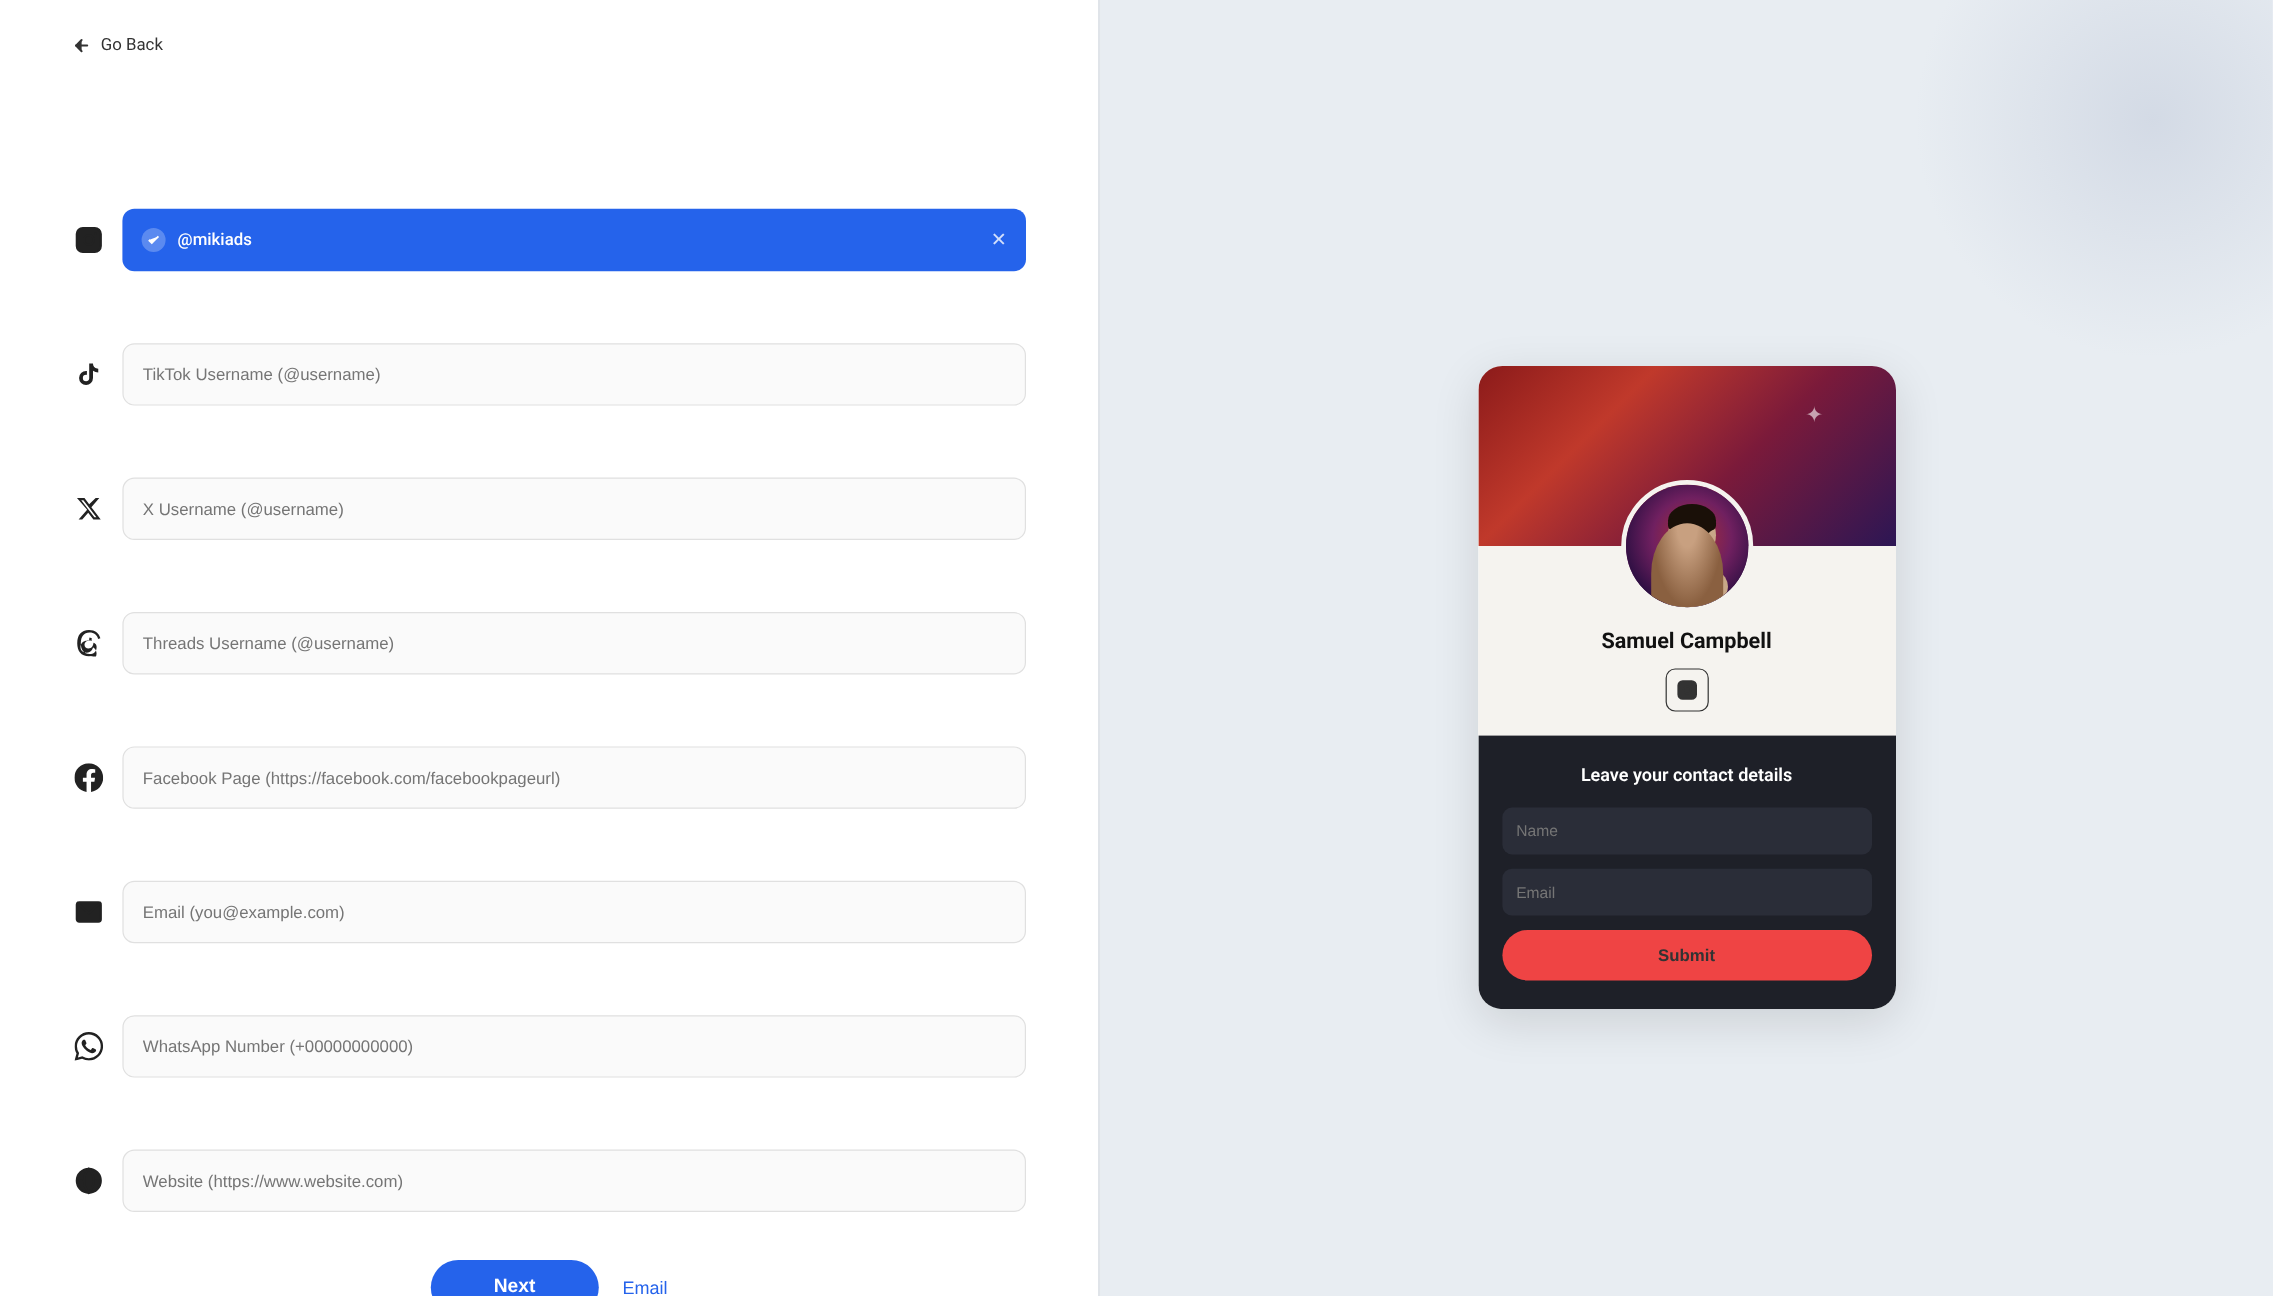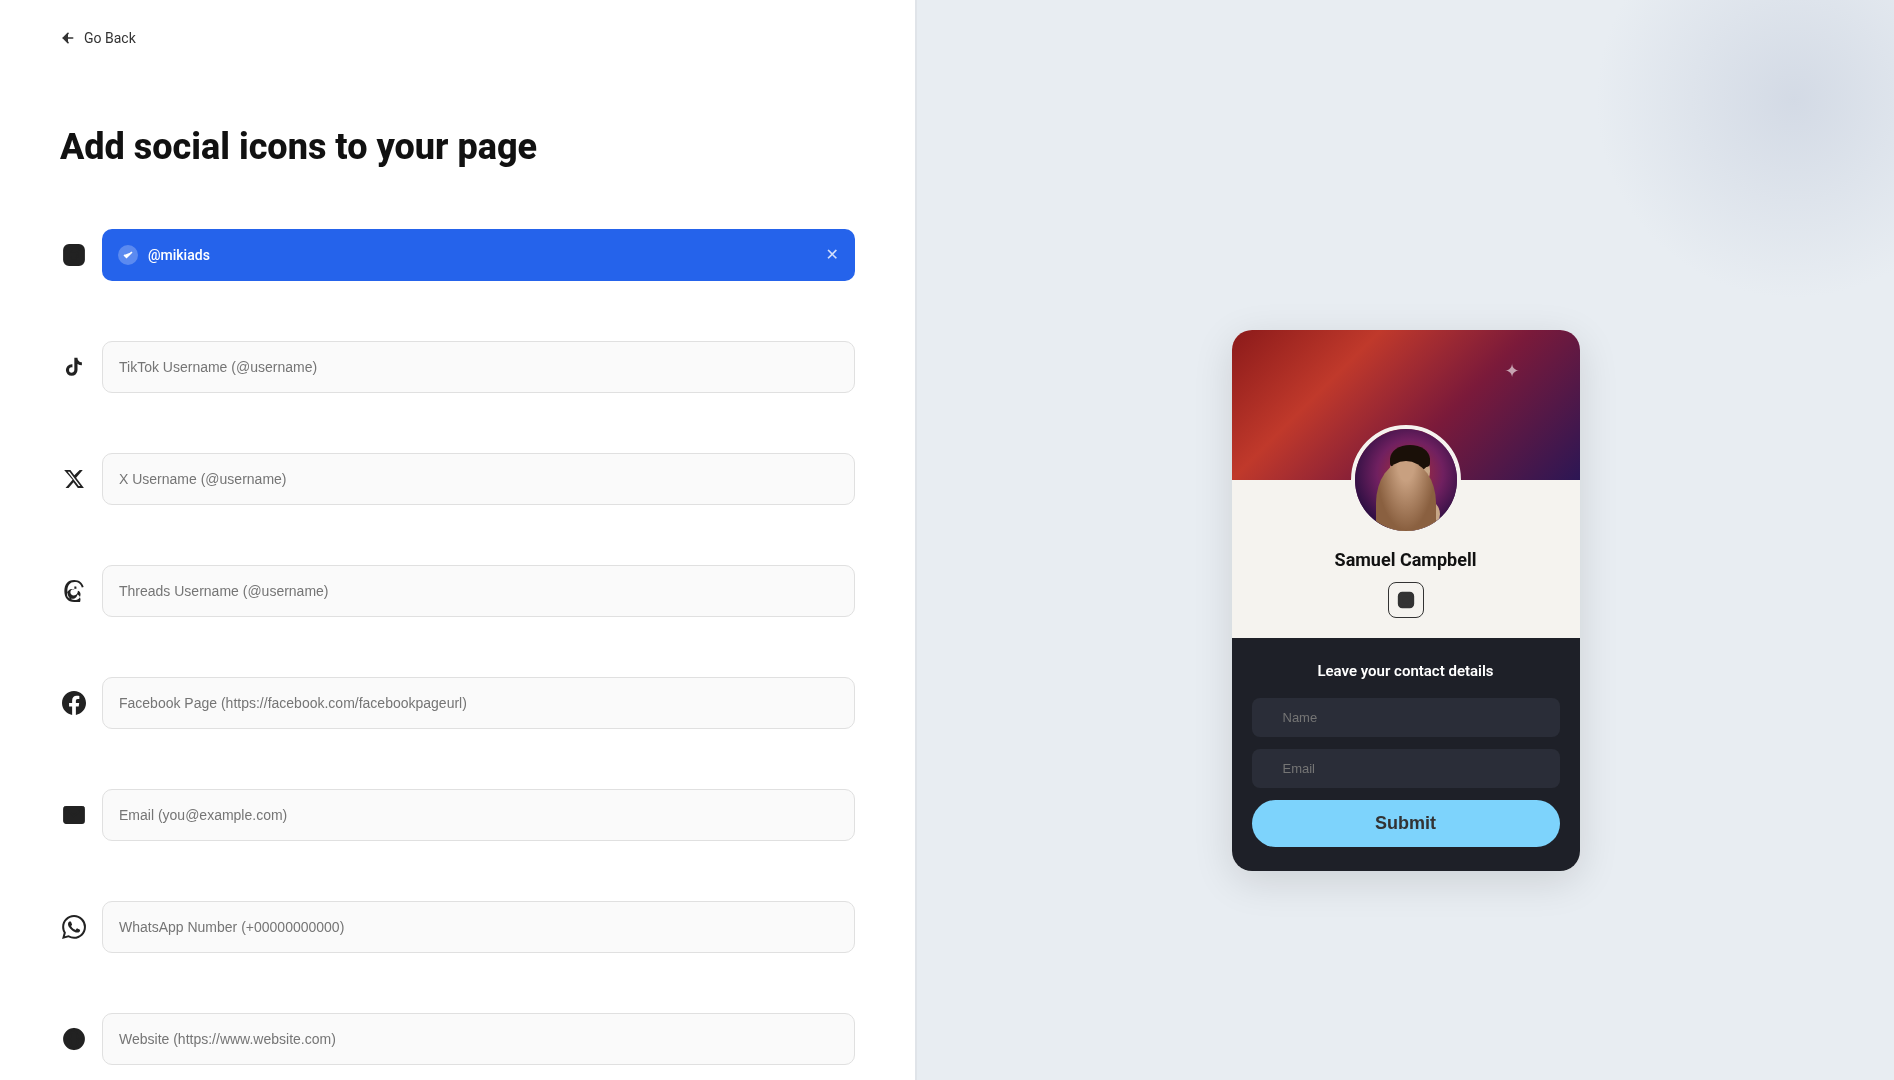--- a/index.html
+++ b/index.html
@@ -279,41 +279,41 @@
       font-size: 15px;
       font-weight: 600;
       margin-bottom: 18px;
     }
 
     .preview-input {
       width: 100%;
       background: #2a2d38;
       border: none;
       border-radius: 8px;
-      padding: 12px 31px;
+      padding: 12px 12px;
       color: #aaa;
       font-size: 13px;
       margin-bottom: 12px;
       outline: none;
     }
 
     .preview-disclaimer {
       color: #888;
       font-size: 11px;
       line-height: 1.5;
       margin-bottom: 18px;
     }
 
     .preview-submit {
       width: 100%;
-      background: #7dd3fc;
+      background: #ef4444;
       border: none;
       border-radius: 30px;
       padding: 13px;
-      font-size: 18px;
+      font-size: 14px;
       font-weight: 600;
       color: #333;
       cursor: pointer;
     }
 
     
     svg { fill: currentColor; }
   </style>
 </head>
 <body>
@@ -321,21 +321,20 @@
 <div class="left-panel">
 
   <a class="go-back">
     <svg width="16" height="16" viewBox="0 0 24 24" fill="none" stroke="currentColor" stroke-width="2.5" stroke-linecap="round" stroke-linejoin="round">
       <line x1="19" y1="12" x2="5" y2="12"></line>
       <polyline points="12 19 5 12 12 5"></polyline>
     </svg>
     <span>Go Back</span>
   </a>
 
-  <h1 class="page-title">Add social icons to your page</h1>
 
   <div class="social-fields">
 
     <div class="social-row">
       <span class="social-icon">
         <svg width="24" height="24" viewBox="0 0 24 24" fill="none" stroke="currentColor" stroke-width="1.8">
           <rect x="2" y="2" width="20" height="20" rx="5" ry="5"></rect>
           <circle cx="12" cy="12" r="4"></circle>
           <circle cx="17.5" cy="6.5" r="1" fill="currentColor" stroke="none"></circle>
         </svg>

